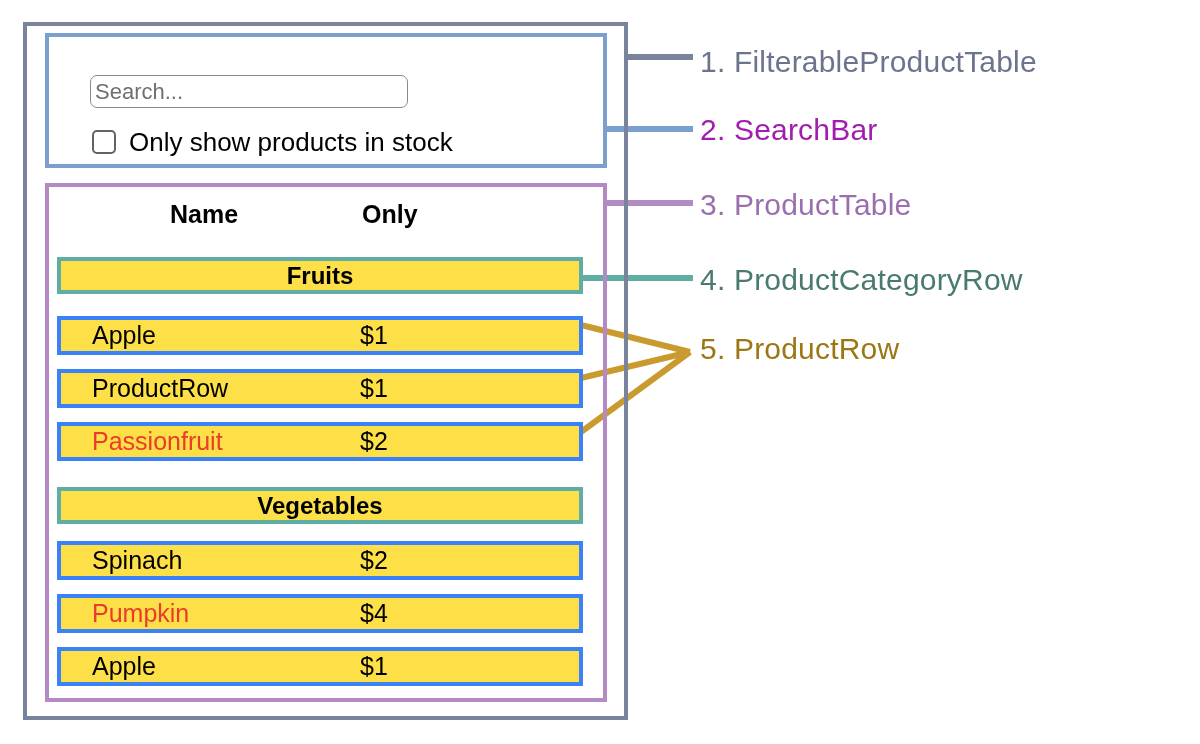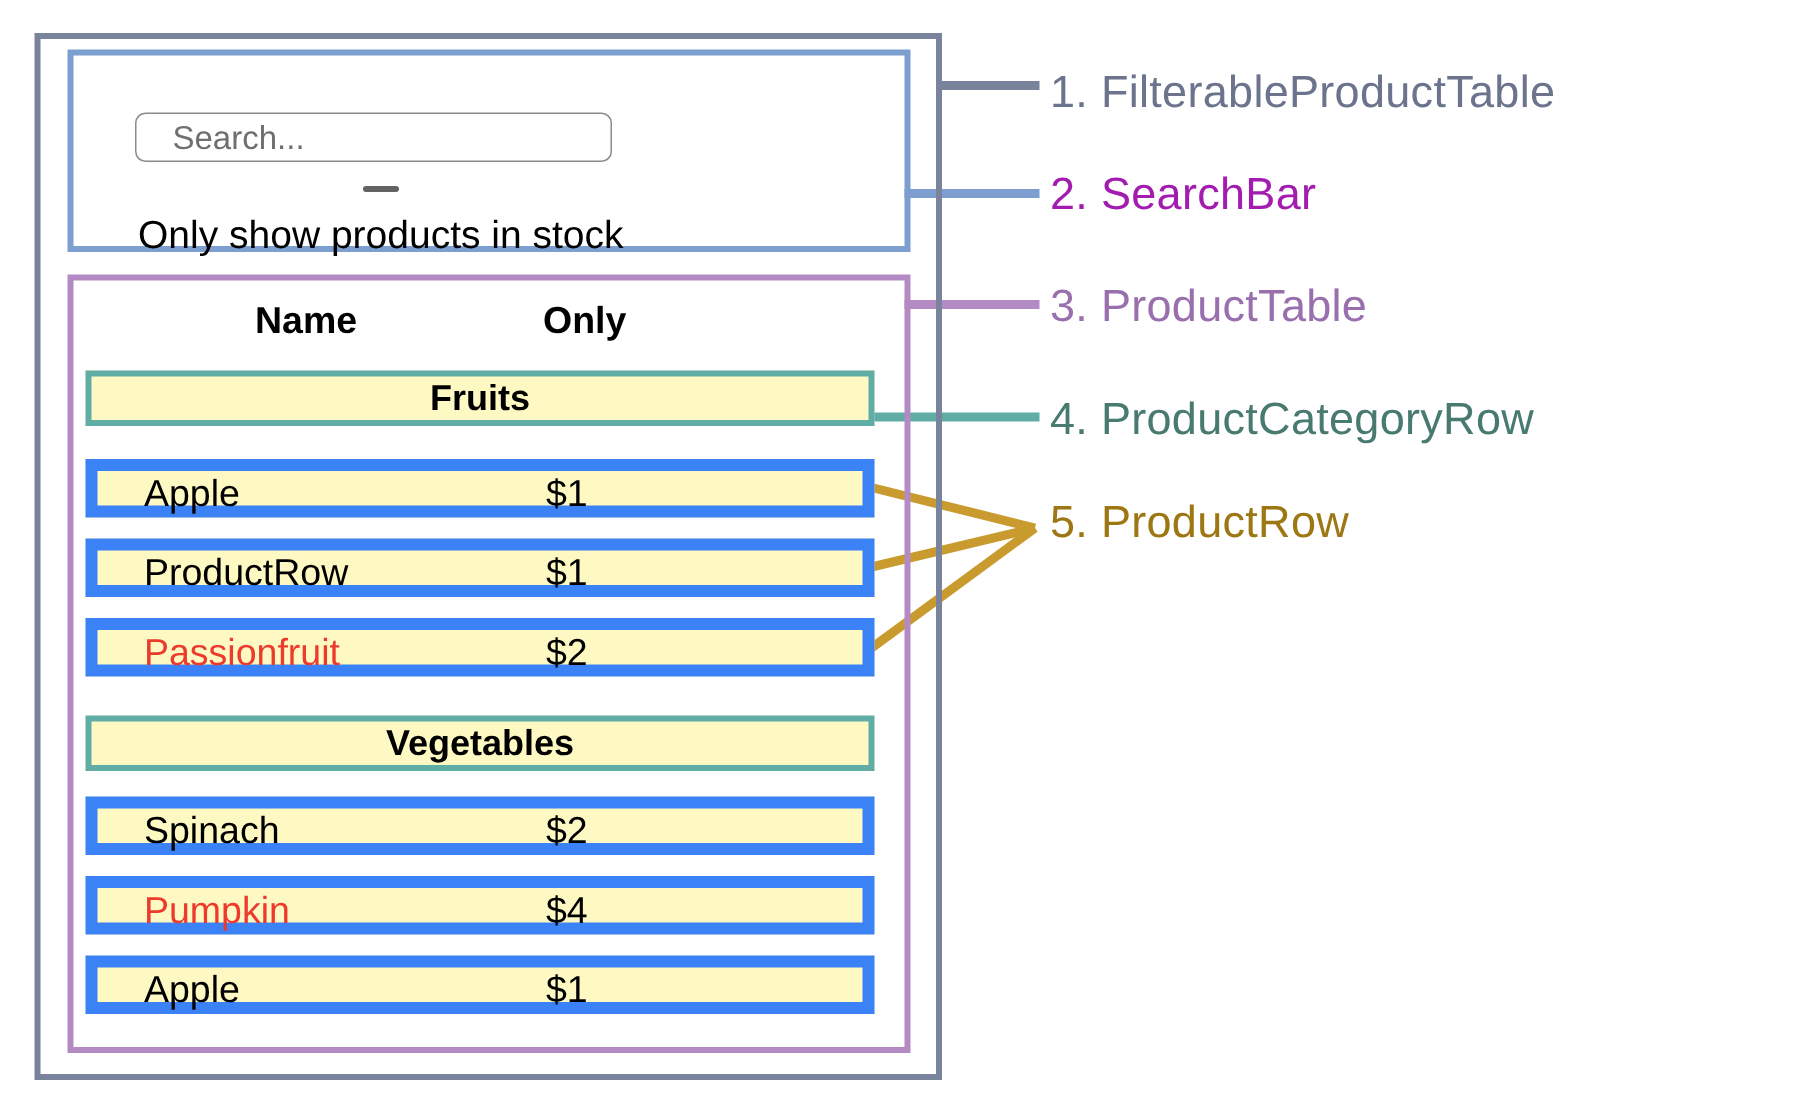--- a/index.html
+++ b/index.html
@@ -26,26 +26,26 @@
     left:45px;top:183px;width:562px;height:519px;
     border:4px solid #b48ac4;
   }
 
   
   #search-input{
     position:absolute;left:90px;top:75px;width:318px;height:33px;
     box-sizing:border-box;
     border:1.6px solid #8a8a8a;border-radius:7px;background:#ffffff;
     font-family:"Liberation Sans",sans-serif;font-size:22px;
-    color:#6f6f6f;padding:0 24px;line-height:31px;
+    color:#6f6f6f;padding:0 4px;line-height:31px;
     white-space:nowrap;overflow:hidden;
   }
   #stock-filter-row{
     position:absolute;left:92px;top:124px;height:36px;
-    display:flex;align-items:center;gap:13px;flex-direction:column;
+    display:flex;align-items:center;gap:13px;
   }
   #stock-checkbox{
     width:24px;height:24px;box-sizing:border-box;
     border:2px solid #636363;border-radius:5px;background:#ffffff;
   }
   #stock-label{
     font-size:26px;color:#000000;font-weight:400;white-space:nowrap;
   }
 
   
@@ -54,27 +54,28 @@
   }
   .hdr{
     position:absolute;top:0;font-size:25px;font-weight:bold;color:#000;
     line-height:38px;
   }
   .hdr.name{left:113px;}
   .hdr.price{left:305px;}
 
   .trow{
     position:absolute;left:57px;width:526px;box-sizing:border-box;
-    background:#fef9c3;
+    background:#fde047;
+    margin-top:10px;
   }
   .trow.category{
     height:37px;border:4px solid #5fada5;
   }
   .trow.product{
-    height:39px;border:8px solid #3b82f6;
+    height:39px;border:4px solid #3b82f6;
   }
   .cat-label{
     display:block;text-align:center;line-height:29px;
     font-size:24px;font-weight:bold;color:#000;
   }
   .cell-name{
     position:absolute;left:31px;top:0;line-height:31px;
     font-size:25px;color:#000;white-space:nowrap;
   }
   .cell-name.oos{color:#ec3a2c;}

